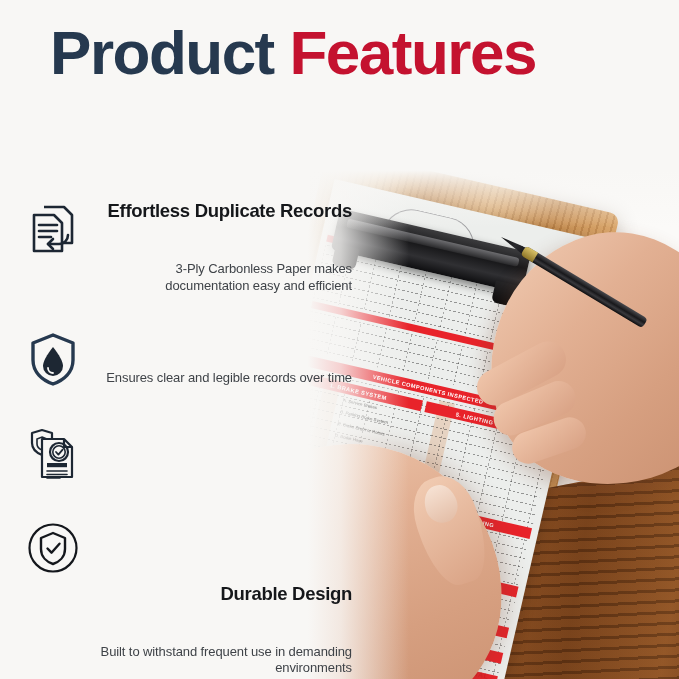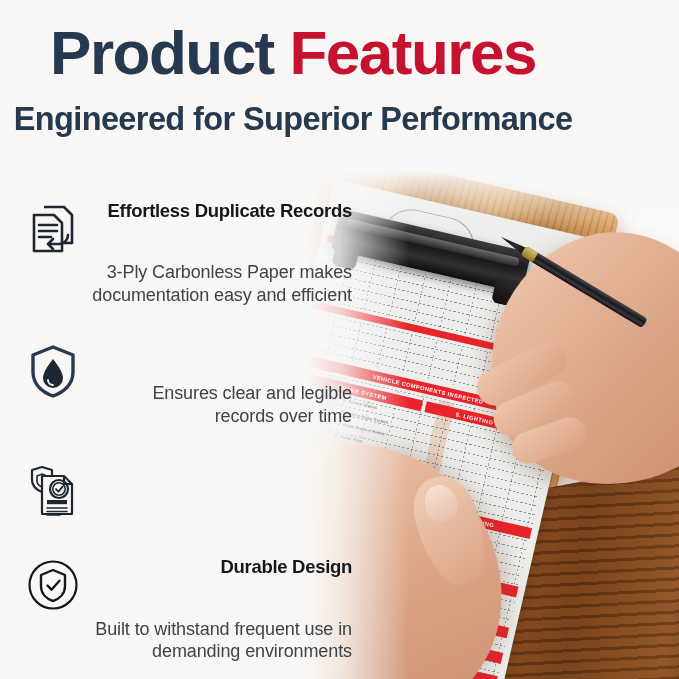--- a/index.html
+++ b/index.html
@@ -62,21 +62,21 @@
     width: 330px;
     z-index: 25;
   }
 
   .feature {
     display: flex;
     align-items: flex-start;
     margin-bottom: 24px;
     text-align: right;
   }
-  .feature:last-child { margin-bottom: 0; }
+  .feature:last-child { margin-bottom: 0; flex-direction: column; }
 
   .feature-icon {
     flex: 0 0 62px;
     width: 62px;
     height: 62px;
     display: flex;
     align-items: center;
     justify-content: center;
     margin-right: 6px;
     margin-top: 2px;
@@ -87,21 +87,21 @@
   .feature-title {
     font-size: 18.5px;
     font-weight: bold;
     color: #15171a;
     letter-spacing: -0.3px;
     line-height: 1.15;
     margin-bottom: 1px;
   }
 
   .feature-desc {
-    font-size: 18px;
+    font-size: 13px;
     color: #3f4348;
     line-height: 1.25;
     letter-spacing: -0.1px;
     margin-top: 40px;
   }
 
   
   .feature.f1 { margin-bottom: 32px; }
   .feature.f2 { margin-bottom: 33px; }
   .feature.f3 { margin-bottom: 28px; }
@@ -495,21 +495,20 @@
         <div class="nail"></div>
       </div>
     </div>
 
     <div class="photo-fade-left"></div>
     <div class="photo-fade-top"></div>
   </div>
 
   <div class="header">
     <div class="title-line"><span class="title-word-1">Product</span> <span class="title-word-2">Features</span></div>
-    <div class="subtitle">Engineered for Superior Performance</div>
   </div>
 
   <div class="features">
 
     <div class="feature f1">
       <div class="feature-icon">
         <svg width="50" height="52" viewBox="0 0 50 52" fill="none" stroke="#1d2733" stroke-width="2.6">
           <path d="M16 4 h20 l8 8 v28 h-9" stroke-linejoin="round"></path>
           <path d="M6 12 h20 l8 8 v28 H6 Z" fill="#f8f7f5" stroke-linejoin="round"></path>
           <line x1="11" y1="22" x2="29" y2="22" stroke-linecap="round"></line>

